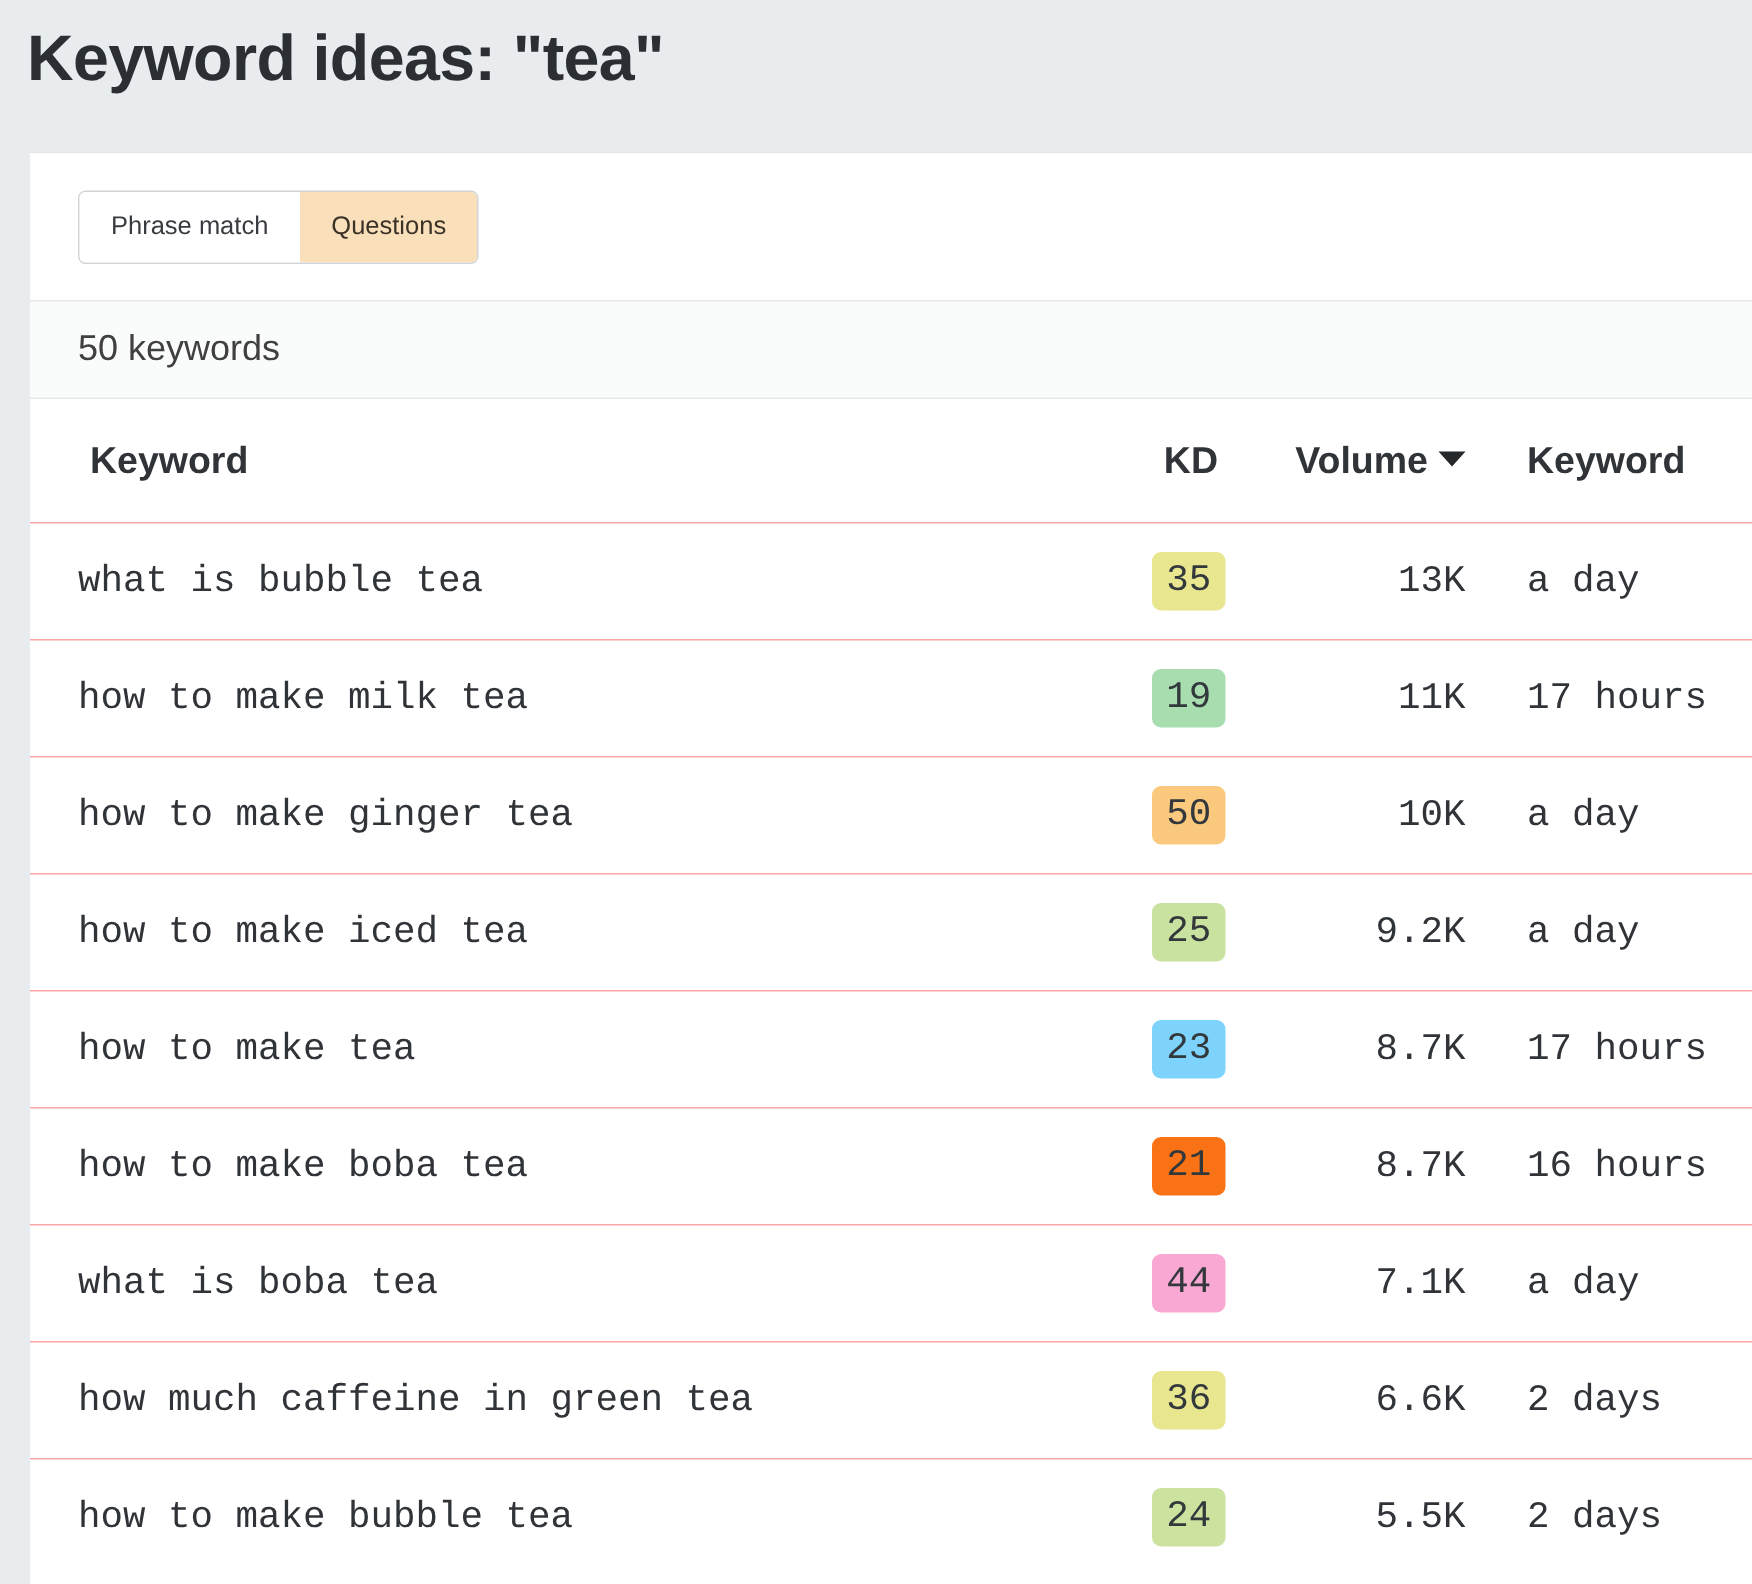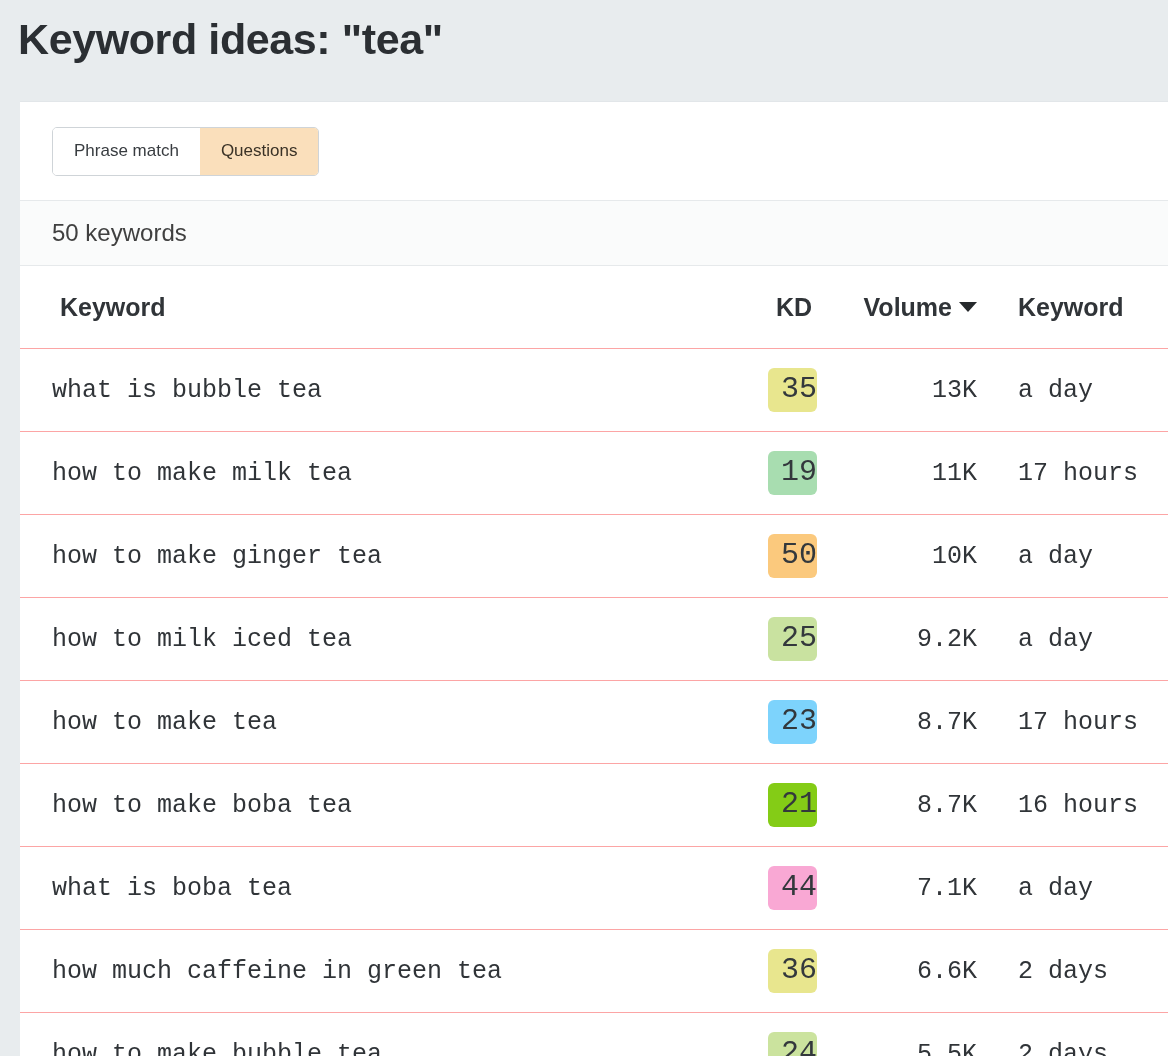--- a/index.html
+++ b/index.html
@@ -122,23 +122,23 @@
   td.d-updated { text-align: left; padding-left: 28px; color: #2f3337; }
 
   
   tbody tr > td:first-child { position: relative; }
 
   .kd-badge {
     display: inline-block;
     min-width: 49px;
     padding: 6px 0 8px;
     border-radius: 6px;
-    font-size: 30px;
+    font-size: 25px;
     line-height: 1;
-    text-align: right;
+    text-align: center;
     color: #33383c;
   }
 </style>
 </head>
 <body>
 
 <h1 class="page-title">Keyword ideas: "tea"</h1>
 
 <div class="card">
 
@@ -181,34 +181,34 @@
           <td class="d-volume">11K</td>
           <td class="d-updated">17 hours</td>
         </tr>
         <tr>
           <td class="d-keyword">how to make ginger tea</td>
           <td class="d-kd"><span class="kd-badge" style="background: rgb(251, 201, 125);">50</span></td>
           <td class="d-volume">10K</td>
           <td class="d-updated">a day</td>
         </tr>
         <tr>
-          <td class="d-keyword">how to milk iced tea</td>
+          <td class="d-keyword">how to make iced tea</td>
           <td class="d-kd"><span class="kd-badge" style="background: rgb(201, 226, 160); margin-left: 16px;">25</span></td>
           <td class="d-volume">9.2K</td>
           <td class="d-updated">a day</td>
         </tr>
         <tr>
           <td class="d-keyword">how to make tea</td>
           <td class="d-kd"><span class="kd-badge" style="background: #7dd3fc;">23</span></td>
           <td class="d-volume">8.7K</td>
           <td class="d-updated">17 hours</td>
         </tr>
         <tr>
           <td class="d-keyword">how to make boba tea</td>
-          <td class="d-kd"><span class="kd-badge" style="background: #84cc16;">21</span></td>
+          <td class="d-kd"><span class="kd-badge" style="background: #f97316;">21</span></td>
           <td class="d-volume">8.7K</td>
           <td class="d-updated">16 hours</td>
         </tr>
         <tr>
           <td class="d-keyword">what is boba tea</td>
           <td class="d-kd"><span class="kd-badge" style="background: #f9a8d4;">44</span></td>
           <td class="d-volume">7.1K</td>
           <td class="d-updated">a day</td>
         </tr>
         <tr>

